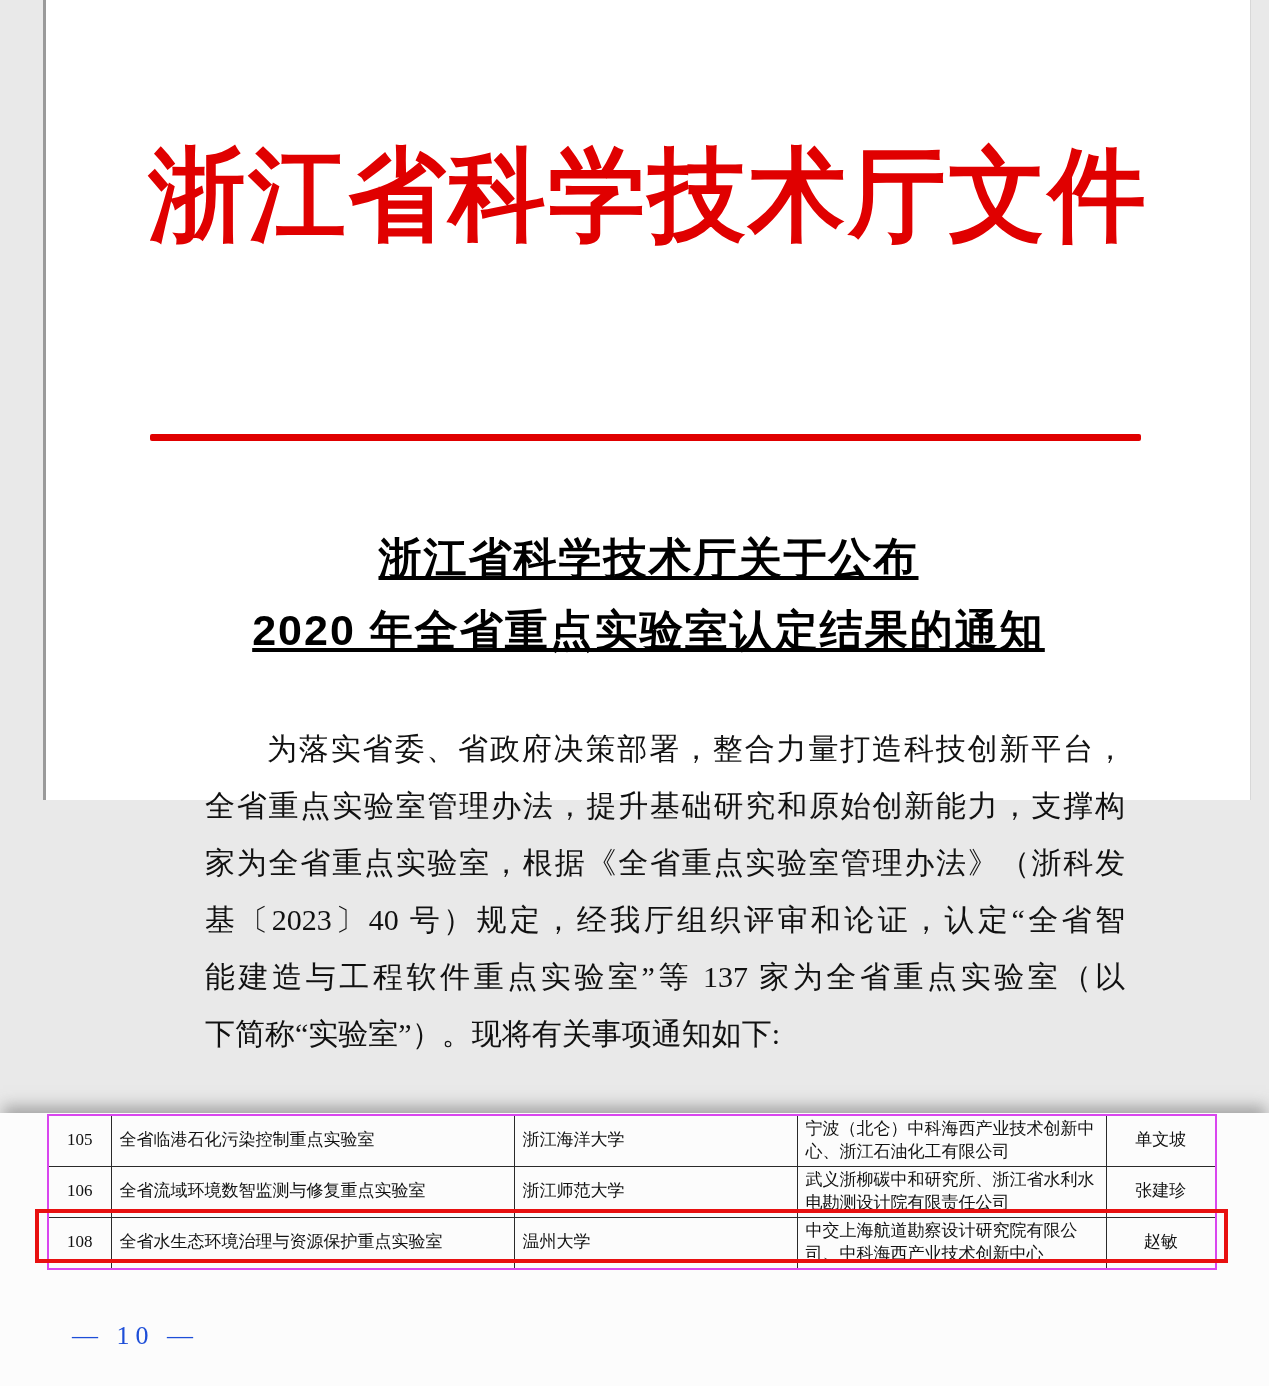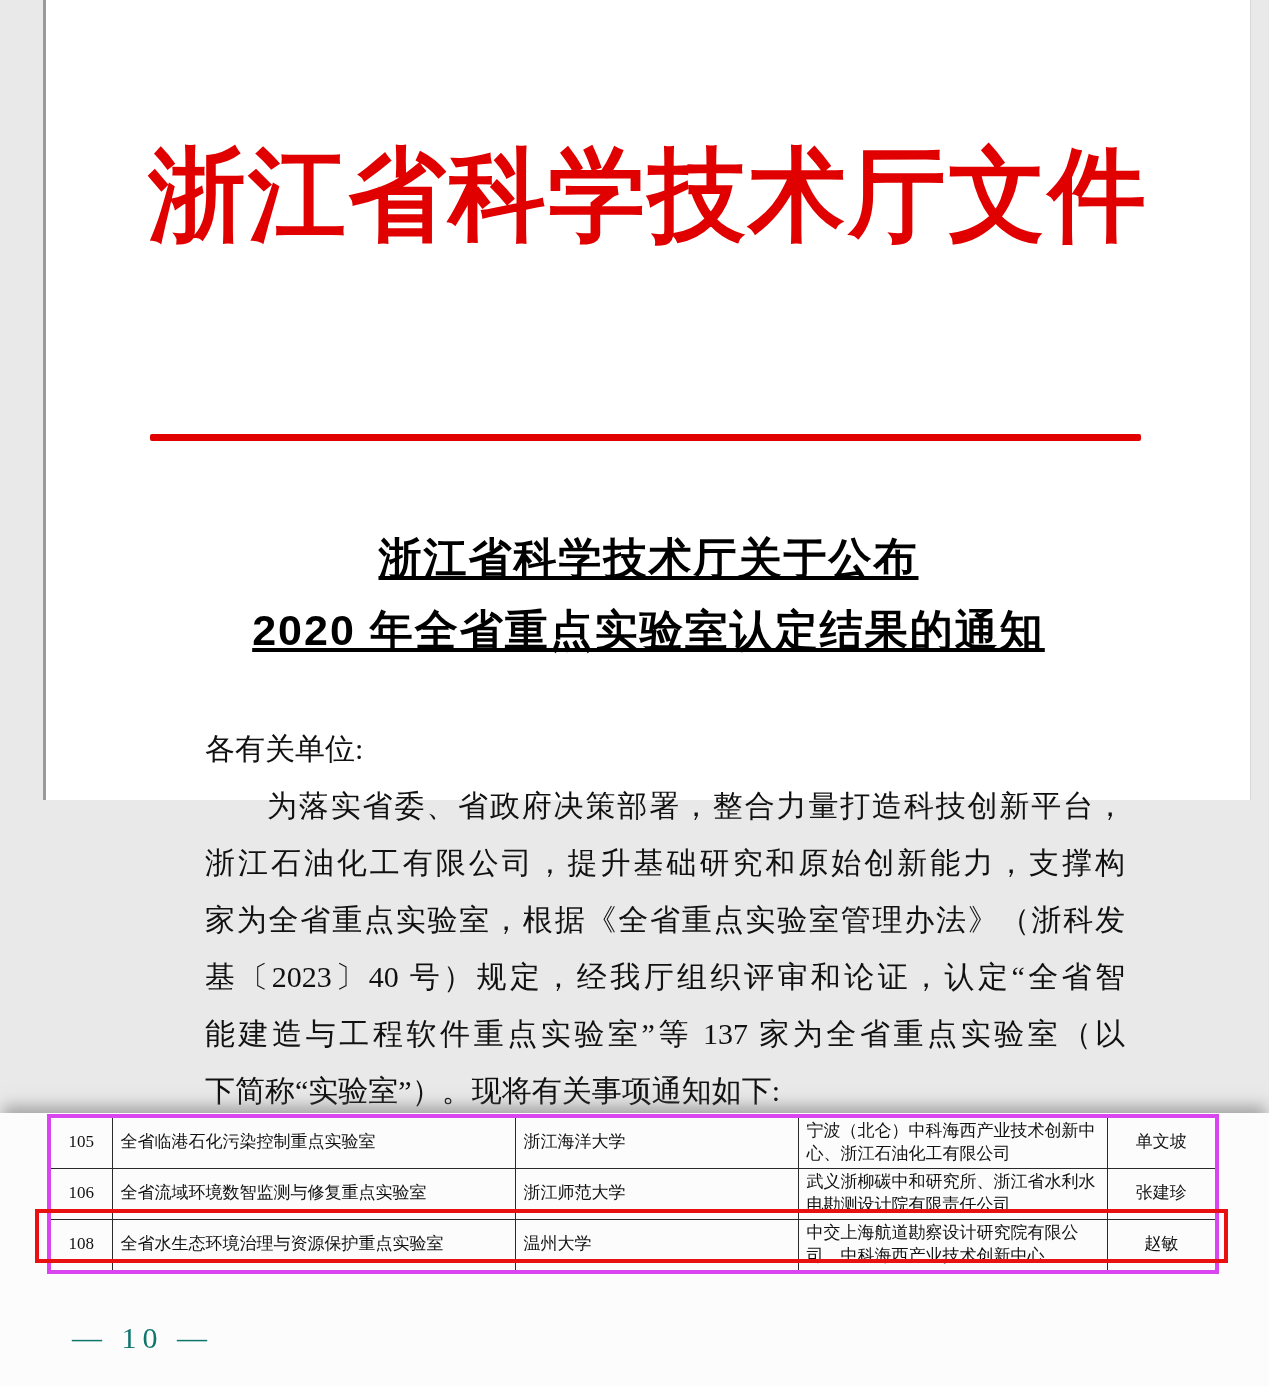--- a/index.html
+++ b/index.html
@@ -60,49 +60,48 @@
     font-family:"Liberation Serif","DejaVu Serif",serif;
   }
   .lab-table td{
     border:1px solid #2a2a2a;
     padding:2px 8px;vertical-align:middle;
     line-height:1.35;overflow:hidden;
   }
   .lab-table tr{height:49px;}
   .lab-table td.c-no{text-align:center;padding:2px 2px;}
   .lab-table td.c-person{text-align:center;padding:2px 20px;}
-  .lab-table{border:4px solid #d946ef;}
+  .lab-table{border:2px solid #d946ef;}
   .red-highlight{
     position:absolute;left:35px;top:96px;width:1193px;height:54px;
     border:4px solid #e81010;box-sizing:border-box;
     pointer-events:none;
   }
   .page-number{
     position:absolute;left:72px;top:208px;
-    font-size:30px;letter-spacing:6px;color:#0f766e;
+    font-size:26px;letter-spacing:6px;color:#1d4ed8;
   }
 </style>
 </head>
 <body>
 
 <div>
 
   <div class="page">
     <h1 class="doc-title">浙江省科学技术厅文件</h1>
     <div class="red-line"></div>
 
     <div class="notice-title">
       <div class="t-line">浙江省科学技术厅关于公布</div>
       <div class="t-line">2020 年全省重点实验室认定结果的通知</div>
     </div>
 
     <div class="body-block">
-      <div class="body-line">各有关单位:</div>
       <div class="body-line j indent">为落实省委、省政府决策部署，整合力量打造科技创新平台，</div>
-      <div class="body-line j">浙江石油化工有限公司，提升基础研究和原始创新能力，支撑构</div>
+      <div class="body-line j">全省重点实验室管理办法，提升基础研究和原始创新能力，支撑构</div>
       <div class="body-line j">家为全省重点实验室，根据《全省重点实验室管理办法》（浙科发</div>
       <div class="body-line j">基〔2023〕40 号）规定，经我厅组织评审和论证，认定“全省智</div>
       <div class="body-line j">能建造与工程软件重点实验室”等 137 家为全省重点实验室（以</div>
       <div class="body-line">下简称“实验室”）。现将有关事项通知如下:</div>
     </div>
   </div>
 
   <div class="bottom-section">
     <table class="lab-table">
       <colgroup>

